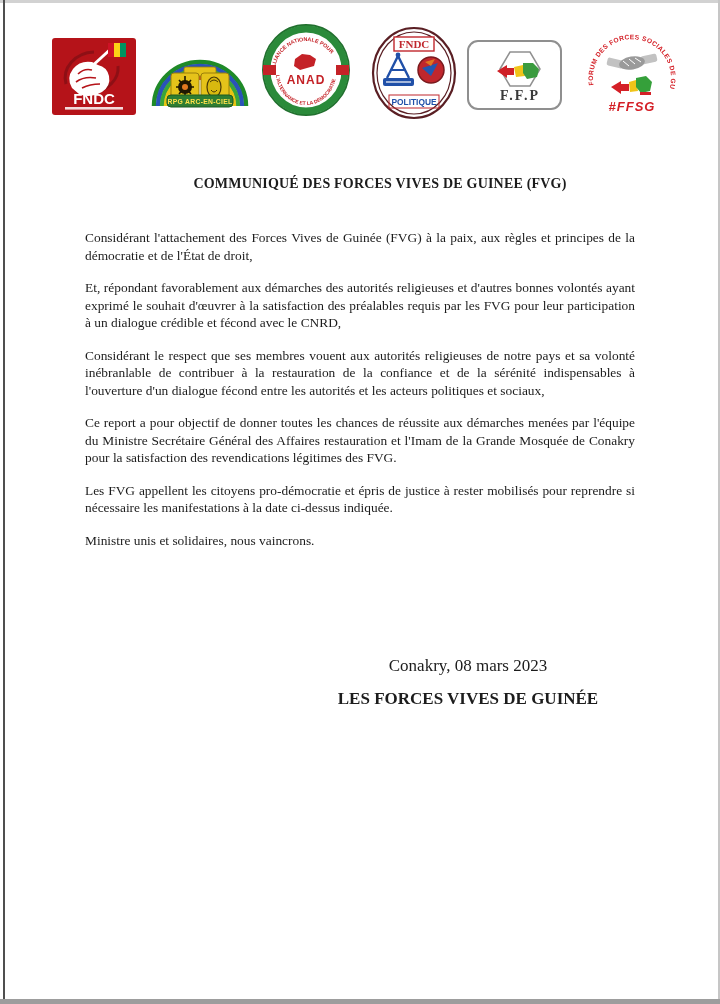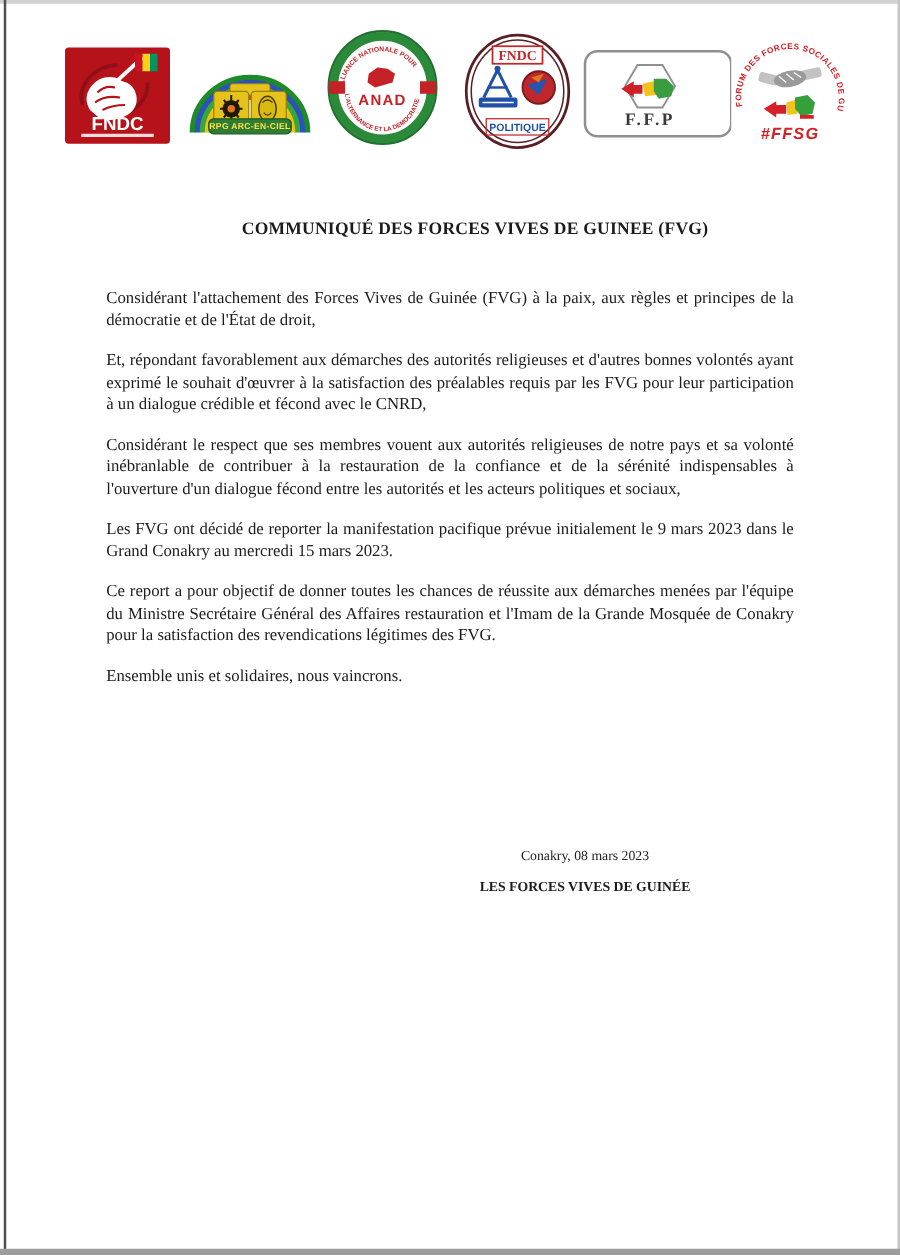--- a/index.html
+++ b/index.html
@@ -15,30 +15,30 @@
 
   
   .logoband{position:absolute;left:0;top:0;width:720px;height:130px;}
   .logo{position:absolute;}
   .logo svg{display:block;}
 
   .fndc-box{left:52px;top:38px;width:84px;height:77px;background:#b51319;border-radius:3px;}
   .rpg-box{left:146px;top:40px;width:108px;height:74px;}
   .anad-box{left:261px;top:23px;width:90px;height:94px;}
   .fndcp-box{left:371px;top:26px;width:86px;height:94px;}
-  .ffp-box{left:467px;top:40px;width:119px;height:70px;background:#fff;border:2px solid #8f8f8f;border-radius:11px;box-sizing:border-box;}
+  .ffp-box{left:467px;top:40px;width:95px;height:70px;background:#fff;border:2px solid #8f8f8f;border-radius:11px;box-sizing:border-box;}
   .ffsg-box{left:585px;top:25px;width:94px;height:94px;background:#fff;}
 
   
   .doc-title{position:absolute;left:0;right:0;top:176px;text-align:center;
              font-weight:bold;font-size:14px;letter-spacing:.2px;padding-left:40px;}
   .doc-text{position:absolute;left:85px;right:85px;top:229px;
             font-size:13.4px;line-height:17.5px;text-align:justify;}
   .doc-text p{margin:0 0 15px 0;}
-  .sign-block{position:absolute;left:216px;right:0;top:679px;text-align:center;font-size:11px;}
+  .sign-block{position:absolute;left:216px;right:0;top:656px;text-align:center;font-size:17px;}
   .sign-block .sig{margin-top:13px;font-weight:bold;}
 </style>
 </head>
 <body>
 
 <div class="page">
   <div class="edge-top"></div>
   <div class="edge-left"></div>
   <div class="edge-right"></div>
   <div class="edge-bottom"></div>
@@ -168,22 +168,22 @@
       </svg>
     </div>
   </div>
 
   <div class="doc-title">COMMUNIQUÉ DES FORCES VIVES DE GUINEE (FVG)</div>
 
   <div class="doc-text">
     <p>Considérant l'attachement des Forces Vives de Guinée (FVG) à la paix, aux règles et principes de la démocratie et de l'État de droit,</p>
     <p>Et, répondant favorablement aux démarches des autorités religieuses et d'autres bonnes volontés ayant exprimé le souhait d'œuvrer à la satisfaction des préalables requis par les FVG pour leur participation à un dialogue crédible et fécond avec le CNRD,</p>
     <p>Considérant le respect que ses membres vouent aux autorités religieuses de notre pays et sa volonté inébranlable de contribuer à la restauration de la confiance et de la sérénité indispensables à l'ouverture d'un dialogue fécond entre les autorités et les acteurs politiques et sociaux,</p>
-    <p>Les FVG ont décidé de reporter la manifestation pacifique prévue initialement le 9 mars 2023 dans le Grand Conakry au mercredi 15 mars 2023.</p>
     <p>Ce report a pour objectif de donner toutes les chances de réussite aux démarches menées par l'équipe du Ministre Secrétaire Général des Affaires restauration et l'Imam de la Grande Mosquée de Conakry pour la satisfaction des revendications légitimes des FVG.</p>
-    <p>Ensemble unis et solidaires, nous vaincrons.</p>
+    <p>Les FVG appellent les citoyens pro-démocratie et épris de justice à rester mobilisés pour reprendre si nécessaire les manifestations à la date ci-dessus indiquée.</p>
+    <p>Ministre unis et solidaires, nous vaincrons.</p>
   </div>
 
   <div class="sign-block">
     <div>Conakry, 08 mars 2023</div>
     <div class="sig">LES FORCES VIVES DE GUINÉE</div>
   </div>
 </div>
 
 </body></html>

